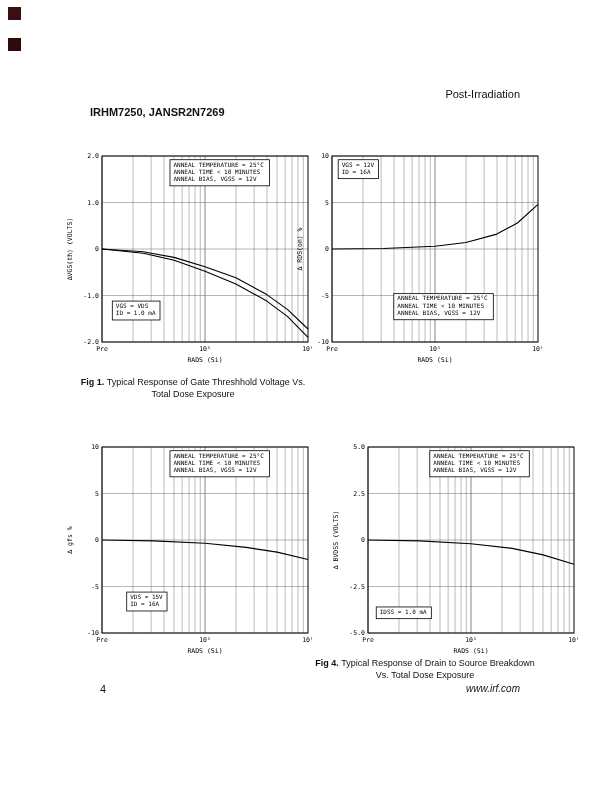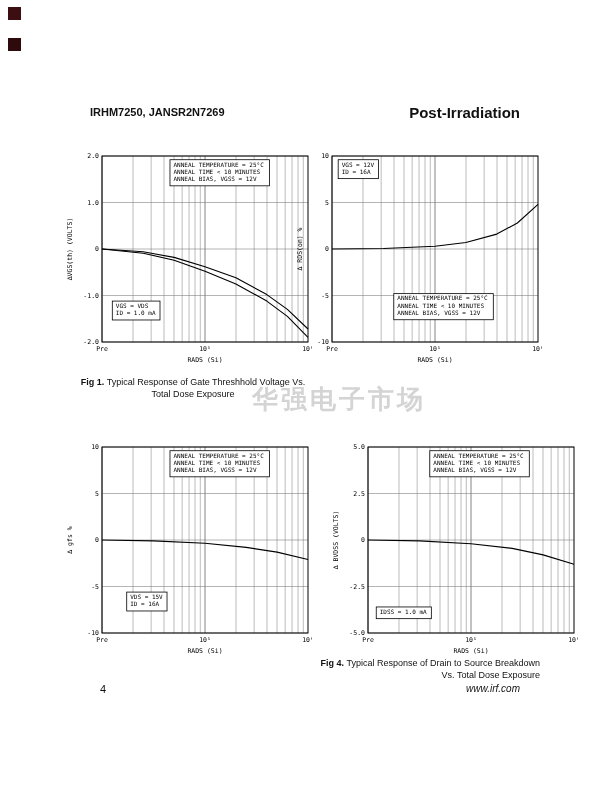--- a/index.html
+++ b/index.html
@@ -4,32 +4,32 @@
 <style>
   html,body{margin:0;padding:0;background:#9a9a9a;}
   .page{
     position:relative;width:612px;height:792px;margin:0 auto;background:#ffffff;
     font-family:"Liberation Sans",sans-serif;color:#111;overflow:hidden;
   }
   .corner-mark{position:absolute;width:13px;height:13px;}
   .corner-mark.m1{left:8px;top:7px;background:#3c0e12;}
   .corner-mark.m2{left:8px;top:38px;background:#2e0a0d;}
   .header-left{position:absolute;left:90px;top:106px;font-size:11px;font-weight:bold;}
-  .header-right{position:absolute;right:92px;top:104px;font-size:15px;font-weight:bold;}
+  .header-right{position:absolute;right:92px;top:88px;font-size:11px;font-weight:normal;}
   .chart{position:absolute;width:250px;height:228px;text-decoration:underline;}
   .chart.c1{left:62px;top:150px;}
   .chart.c2{left:292px;top:150px;}
   .chart.c3{left:62px;top:441px;}
   .chart.c4{left:292px;top:441px;padding-left:36px;}
   .caption{position:absolute;width:230px;text-align:center;font-size:9px;line-height:1.35;color:#111;}
   .caption .figlabel{font-weight:bold;}
   .caption.cap1{left:78px;top:376px;}
   .caption.cap2{left:310px;top:376px;}
   .caption.cap3{left:78px;top:657px;}
-  .caption.cap4{left:310px;top:657px;text-align:right;}
+  .caption.cap4{left:310px;top:657px;}
   .watermark{
     position:absolute;left:252px;top:382px;font-size:26px;font-weight:bold;
     letter-spacing:3px;color:rgba(160,160,160,0.45);white-space:nowrap;
   }
   .footer-left{position:absolute;left:100px;top:683px;font-size:11px;}
   .footer-right{position:absolute;right:92px;top:683px;font-size:10px;font-style:italic;}
 </style>
 </head>
 <body>
 
@@ -129,21 +129,20 @@
         <text x="246" y="201" text-anchor="middle" font-size="6.5" fill="#000" font-family="&quot;DejaVu Sans Mono&quot;,&quot;Liberation Mono&quot;,monospace">10⁶</text>
         <text x="143" y="212" text-anchor="middle" font-size="6.5" fill="#000" font-family="&quot;DejaVu Sans Mono&quot;,&quot;Liberation Mono&quot;,monospace">RADS (Si)</text>
         <text x="0" y="0" text-anchor="middle" font-size="6.5" fill="#000" font-family="&quot;DejaVu Sans Mono&quot;,&quot;Liberation Mono&quot;,monospace" transform="translate(10,99) rotate(-90)">∆ RDS(on)  %</text>
       </svg></div>
 
   <div class="caption cap1">
     <span class="figlabel">Fig 1.</span>
     <span>Typical Response of Gate Threshhold Voltage Vs. Total Dose Exposure</span>
   </div>
 
-  <div class="watermark">华强电子市场</div>
 
   <div class="chart c3"><svg width="250" height="228" viewBox="0 0 250 228">
         <line x1="40" y1="6" x2="40" y2="192" stroke="#777" stroke-width="0.9"></line>
         <line x1="71.00608955339007" y1="6" x2="71.00608955339007" y2="192" stroke="#777" stroke-width="0.5"></line>
         <line x1="89.14348923612523" y1="6" x2="89.14348923612523" y2="192" stroke="#777" stroke-width="0.5"></line>
         <line x1="102.01217910678012" y1="6" x2="102.01217910678012" y2="192" stroke="#777" stroke-width="0.5"></line>
         <line x1="111.99391044660995" y1="6" x2="111.99391044660995" y2="192" stroke="#777" stroke-width="0.5"></line>
         <line x1="120.14957878951529" y1="6" x2="120.14957878951529" y2="192" stroke="#777" stroke-width="0.5"></line>
         <line x1="127.04509812146846" y1="6" x2="127.04509812146846" y2="192" stroke="#777" stroke-width="0.5"></line>
         <line x1="133.01826866017018" y1="6" x2="133.01826866017018" y2="192" stroke="#777" stroke-width="0.5"></line>

